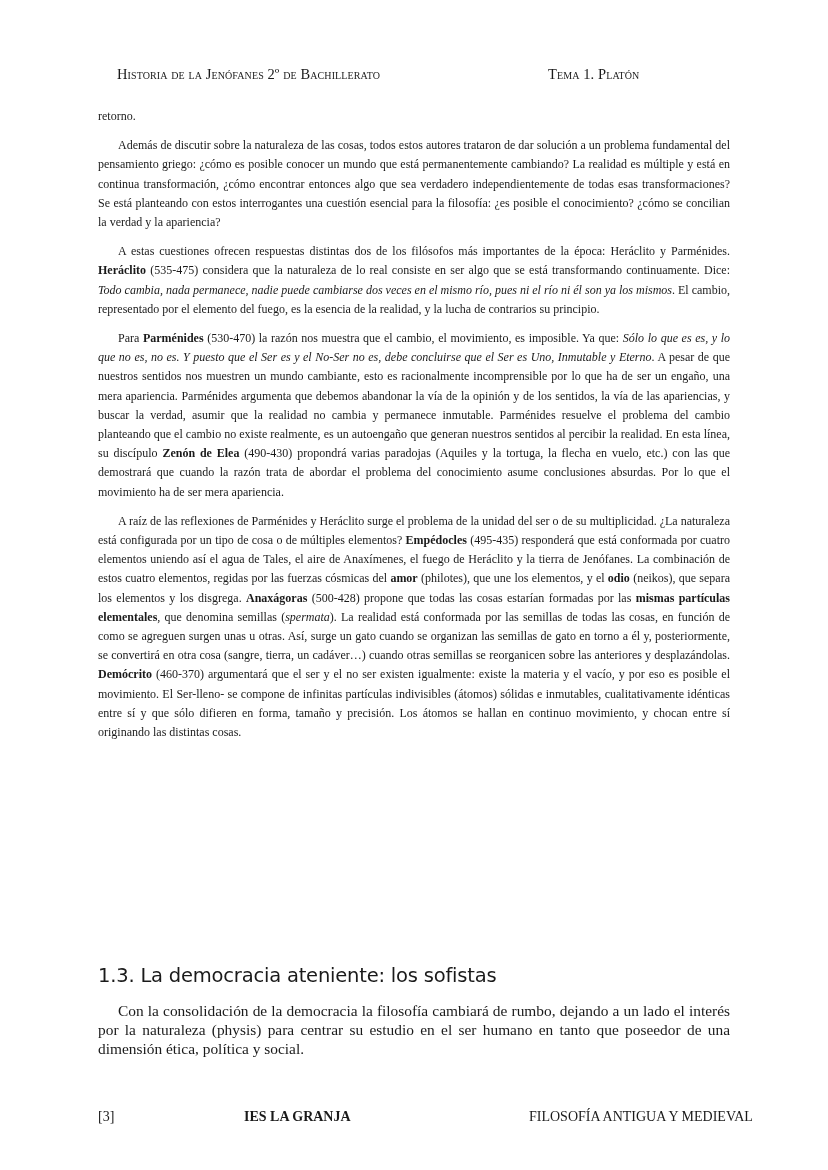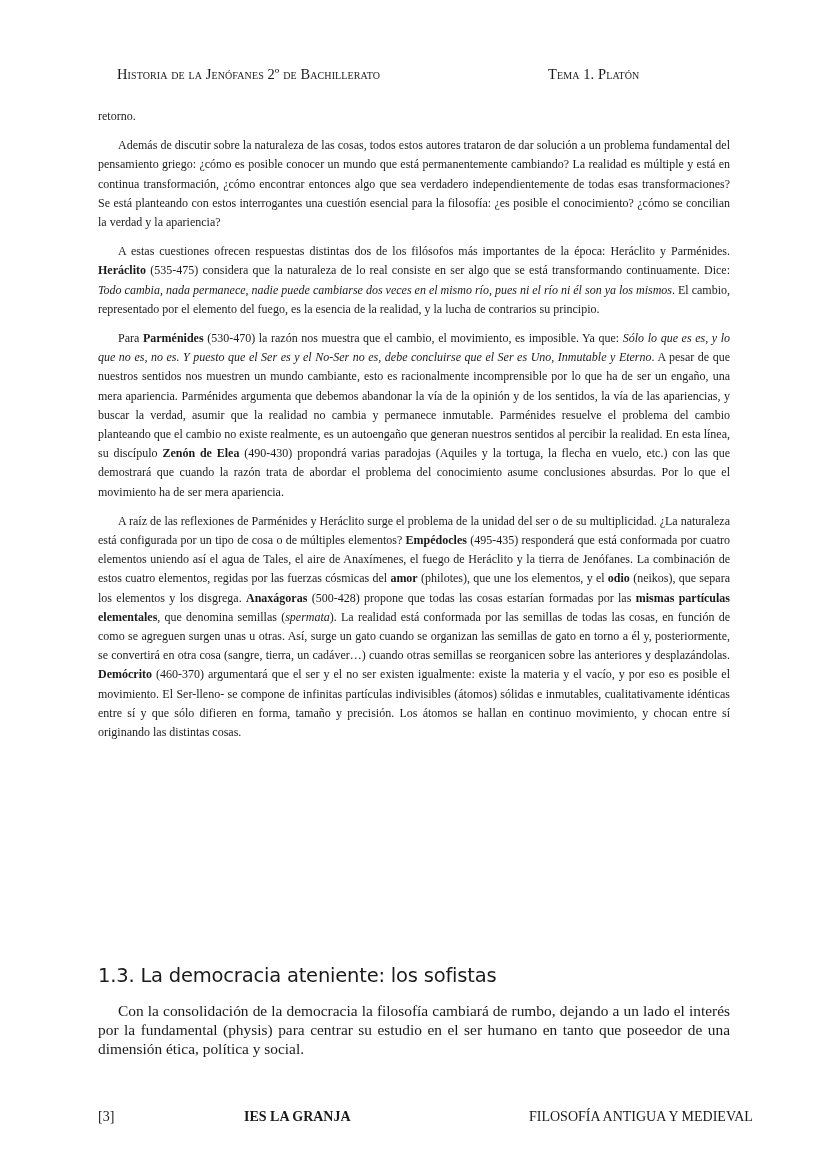--- a/index.html
+++ b/index.html
@@ -37,18 +37,18 @@
   <p class="noindent">retorno.</p>
   <p>Además de discutir sobre la naturaleza de las cosas, todos estos autores trataron de dar solución a un problema fundamental del pensamiento griego: ¿cómo es posible conocer un mundo que está permanentemente cambiando? La realidad es múltiple y está en continua transformación, ¿cómo encontrar entonces algo que sea verdadero independientemente de todas esas transformaciones? Se está planteando con estos interrogantes una cuestión esencial para la filosofía: ¿es posible el conocimiento? ¿cómo se concilian la verdad y la apariencia?</p>
   <p><span>A estas cuestiones ofrecen respuestas distintas dos de los filósofos más importantes de la época: Heráclito y Parménides. </span><b>Heráclito</b><span> (535-475) considera que la naturaleza de lo real consiste en ser algo que se está transformando continuamente. Dice: </span><i>Todo cambia, nada permanece, nadie puede cambiarse dos veces en el mismo río, pues ni el río ni él son ya los mismos</i><span>. El cambio, representado por el elemento del fuego, es la esencia de la realidad, y la lucha de contrarios su principio.</span></p>
   <p><span>Para </span><b>Parménides</b><span> (530-470) la razón nos muestra que el cambio, el movimiento, es imposible. Ya que: </span><i>Sólo lo que es es, y lo que no es, no es. Y puesto que el Ser es y el No-Ser no es, debe concluirse que el Ser es Uno, Inmutable y Eterno</i><span>. A pesar de que nuestros sentidos nos muestren un mundo cambiante, esto es racionalmente incomprensible por lo que ha de ser un engaño, una mera apariencia. Parménides argumenta que debemos abandonar la vía de la opinión y de los sentidos, la vía de las apariencias, y buscar la verdad, asumir que la realidad no cambia y permanece inmutable. Parménides resuelve el problema del cambio planteando que el cambio no existe realmente, es un autoengaño que generan nuestros sentidos al percibir la realidad. En esta línea, su discípulo </span><b>Zenón de Elea</b><span> (490-430) propondrá varias paradojas (Aquiles y la tortuga, la flecha en vuelo, etc.) con las que demostrará que cuando la razón trata de abordar el problema del conocimiento asume conclusiones absurdas. Por lo que el movimiento ha de ser mera apariencia.</span></p>
   <p class="last"><span>A raíz de las reflexiones de Parménides y Heráclito surge el problema de la unidad del ser o de su multiplicidad. ¿La naturaleza está configurada por un tipo de cosa o de múltiples elementos? </span><b>Empédocles</b><span> (495-435) responderá que está conformada por cuatro elementos uniendo así el agua de Tales, el aire de Anaxímenes, el fuego de Heráclito y la tierra de Jenófanes. La combinación de estos cuatro elementos, regidas por las fuerzas cósmicas del </span><b>amor</b><span> (philotes), que une los elementos, y el </span><b>odio</b><span> (neikos), que separa los elementos y los disgrega. </span><b>Anaxágoras</b><span> (500-428) propone que todas las cosas estarían formadas por las </span><b>mismas partículas elementales</b><span>, que denomina semillas (</span><i>spermata</i><span>). La realidad está conformada por las semillas de todas las cosas, en función de como se agreguen surgen unas u otras. Así, surge un gato cuando se organizan las semillas de gato en torno a él y, posteriormente, se convertirá en otra cosa (sangre, tierra, un cadáver…) cuando otras semillas se reorganicen sobre las anteriores y desplazándolas. </span><b>Demócrito</b><span> (460-370) argumentará que el ser y el no ser existen igualmente: existe la materia y el vacío, y por eso es posible el movimiento. El Ser-lleno- se compone de infinitas partículas indivisibles (átomos) sólidas e inmutables, cualitativamente idénticas entre sí y que sólo difieren en forma, tamaño y precisión. Los átomos se hallan en continuo movimiento, y chocan entre sí originando las distintas cosas.</span></p>
 </div>
 
 <h2 class="section-title">1.3. La democracia ateniente: los sofistas</h2>
 
 <div class="body2">
-  <p>Con la consolidación de la democracia la filosofía cambiará de rumbo, dejando a un lado el interés por la fundamental (physis) para centrar su estudio en el ser humano en tanto que poseedor de una dimensión ética, política y social.</p>
+  <p>Con la consolidación de la democracia la filosofía cambiará de rumbo, dejando a un lado el interés por la naturaleza (physis) para centrar su estudio en el ser humano en tanto que poseedor de una dimensión ética, política y social.</p>
 </div>
 
 <div class="ftr ftr-page">[3]</div>
 <div class="ftr ftr-center">IES LA GRANJA</div>
 <div class="ftr ftr-right">FILOSOFÍA ANTIGUA Y MEDIEVAL</div>
 
 </body></html>

